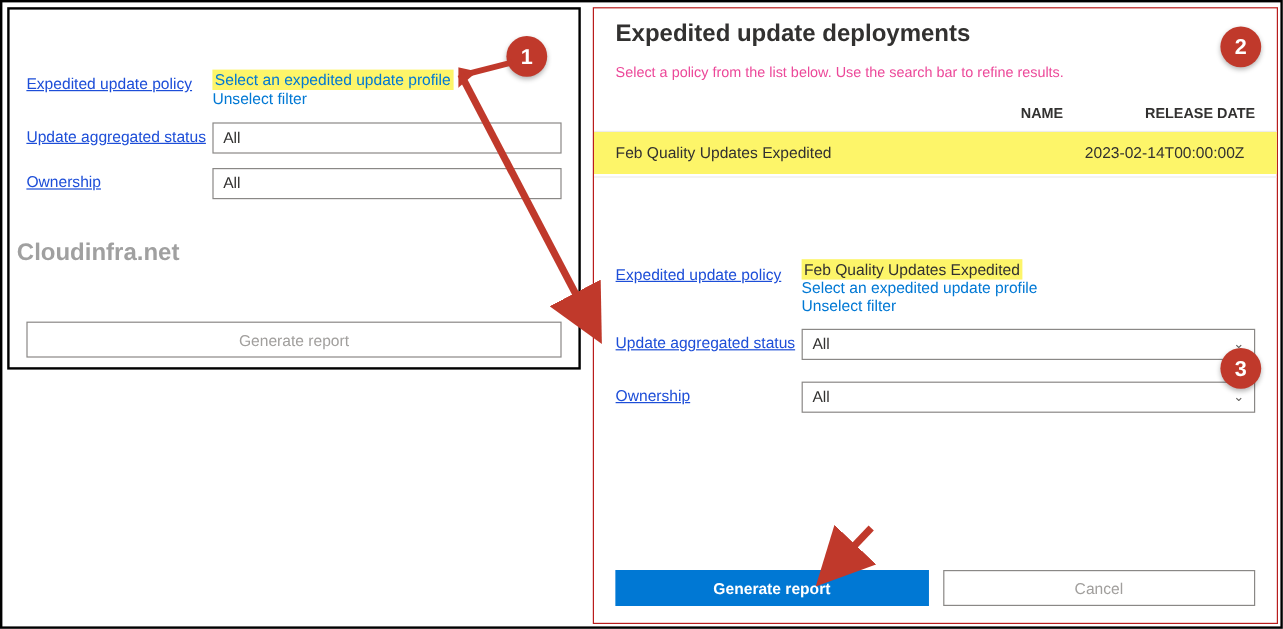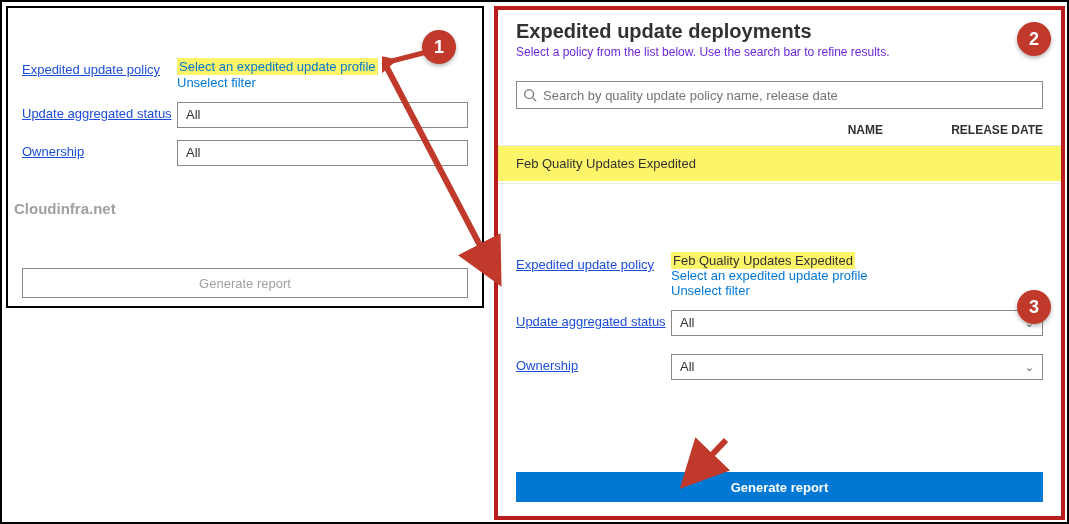--- a/index.html
+++ b/index.html
@@ -22,21 +22,21 @@
     border: 2px solid #000;
     background: #fff;
     padding: 14px;
   }
   .panel-right {
     position: absolute;
     left: 492px;
     top: 4px;
     width: 571px;
     height: 514px;
-    border: 4px solid #b91c1c;
+    border: 1px solid #b91c1c;
     background: #fff;
   }
   .form-row { display: flex; align-items: flex-start; margin-bottom: 12px; }
   .form-label { width: 155px; flex-shrink: 0; padding-top: 4px; color: #1d4ed8; text-decoration: underline; }
   .form-value { flex: 1; }
   .highlight { background: #fdf569; padding: 1px 2px; }
   .link { color: #0078d4; cursor: pointer; display: inline-block; margin-top: 0; }
   .dropdown {
     border: 1px solid #8a8886;
     height: 26px;
@@ -47,42 +47,42 @@
     justify-content: space-between;
     align-items: center;
     cursor: pointer;
   }
   .chevron { font-size: 11px; color: #605e5c; }
   .watermark {
     position: absolute;
     left: 6px;
     top: 192px;
     font-family: "Comic Sans MS", cursive, sans-serif;
-    font-size: 15px;
+    font-size: 20px;
     color: #a0a0a0;
     font-weight: bold;
   }
   .btn-row { position: absolute; bottom: 8px; left: 14px; right: 14px; display: flex; gap: 12px; }
   .btn {
     flex: 1;
     height: 30px;
     border: 1px solid #8a8886;
     background: #fff;
     color: #a19f9d;
     display: flex;
     align-items: center;
     justify-content: center;
     cursor: pointer;
   }
   .btn.disabled { color: #a19f9d; cursor: default; }
 
   
   .rp-header { padding: 10px 18px 6px 18px; }
   .rp-title { font-size: 20px; font-weight: 600; color: #323130; }
-  .rp-sub { font-size: 12px; color: #6d28d9; margin-top: 2px; }
+  .rp-sub { font-size: 12px; color: #ec4899; margin-top: 13px; }
   .searchbox {
     margin: 16px 18px 0 18px;
     border: 1px solid #8a8886;
     height: 28px;
     display: flex;
     align-items: center;
     padding: 0 6px;
     color: #605e5c;
   }
   .searchbox svg { flex-shrink: 0; margin-right: 6px; }
@@ -175,33 +175,27 @@
   <div class="btn-row">
     <div class="btn disabled">Generate report</div>
   </div>
 </div>
 
 <div class="panel-right">
   <div class="rp-header">
     <div class="rp-title">Expedited update deployments</div>
     <div class="rp-sub">Select a policy from the list below. Use the search bar to refine results.</div>
   </div>
-  <div class="searchbox">
-    <svg width="14" height="14" viewBox="0 0 16 16">
-        <circle cx="7" cy="7" r="5" fill="none" stroke="#605e5c" stroke-width="1.3"></circle>
-        <line x1="11" y1="11" x2="15" y2="15" stroke="#605e5c" stroke-width="1.3"></line>
-      </svg>
-    <input placeholder="Search by quality update policy name, release date" style="">
-  </div>
   <div class="thead">
     <div class="col-name">NAME</div>
     <div class="col-date">RELEASE DATE</div>
   </div>
   <div class="trow">
     <div class="col-name">Feb Quality Updates Expedited</div>
+    <div class="col-date">2023-02-14T00:00:00Z</div>
   </div>
   <div class="gap-row"></div>
 
   <div class="rp-form">
     <div class="form-row">
       <div class="form-label">Expedited update policy</div>
       <div class="form-value">
         <span class="highlight">Feb Quality Updates Expedited</span><br>
         <span class="link">Select an expedited update profile</span><br>
         <span class="link">Unselect filter</span>
@@ -222,20 +216,21 @@
         <div class="dropdown">
           <span>All</span>
           <span class="chevron">⌄</span>
         </div>
       </div>
     </div>
   </div>
 
   <div class="rp-btn-row">
     <div class="rp-btn primary">Generate report</div>
+    <div class="rp-btn">Cancel</div>
   </div>
 </div>
 
 <div class="badge badge1">1</div>
 <div class="badge badge2">2</div>
 <div class="badge badge3">3</div>
 
 <svg class="arrow-svg" style="left:380px; top:42px;" width="60" height="30">
   <defs>
       <marker id="ah1" markerWidth="8" markerHeight="8" refX="2" refY="4" orient="auto">

